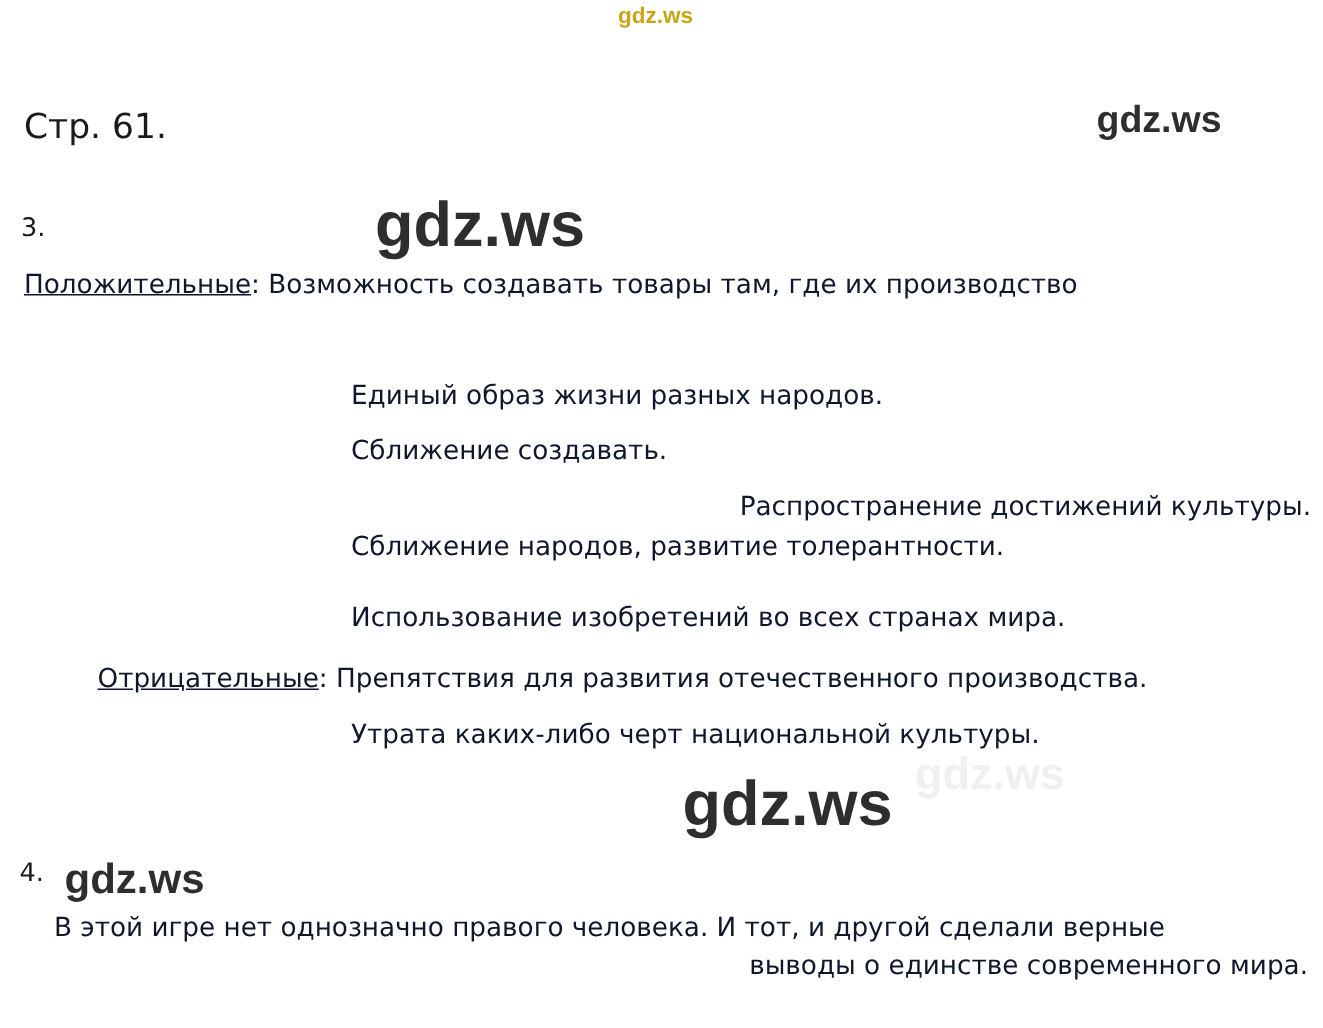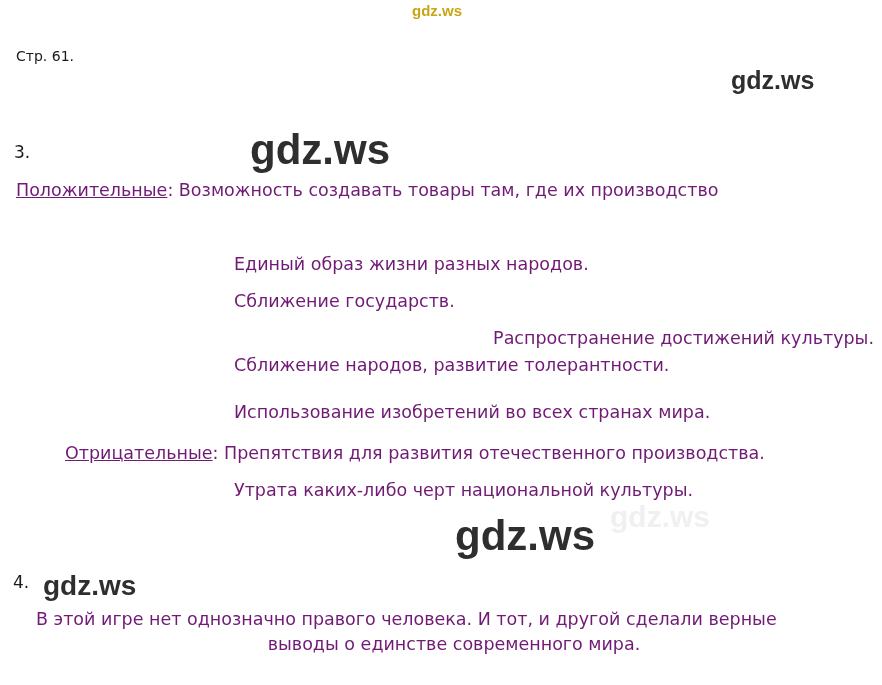--- a/index.html
+++ b/index.html
@@ -60,38 +60,38 @@
     left: 610px;
     top: 500px;
     font-size: 30px;
     color: #f0f0f0;
   }
 
   
   .page-label {
     position: absolute;
     left: 16px;
-    top: 48px;
-    font-size: 14px;
+    top: 72px;
+    font-size: 23px;
     color: #1a1a1a;
   }
 
   .item-num {
     position: absolute;
     font-size: 17px;
     color: #1a1a1a;
   }
   .num3 { left: 14px; top: 142px; }
   .num4 { left: 13px; top: 572px; }
 
   .para {
     position: absolute;
     font-size: 17.5px;
     line-height: 1.45;
-    color: #701a75;
+    color: #0f172a;
   }
 
   .p-pos {
     left: 16px;
     top: 178px;
     width: 853px;
     text-align: justify;
     text-justify: inter-word;
   }
   .p-pos .lead {
@@ -126,21 +126,21 @@
 
   .p-four {
     left: 36px;
     top: 607px;
     width: 836px;
     text-align: justify;
     text-justify: inter-word;
   }
   .p-four .line2 {
     display: block;
-    text-align: center;
+    text-align: right;
   }
 
   .justify-inner {
     display: block;
     text-align: justify;
     text-align-last: justify;
   }
 </style>
 </head>
 <body>
@@ -149,21 +149,21 @@
 
 <div class="page-label">Стр. 61.</div>
 
 <div class="item-num num3">3.</div>
 
 <div class="para p-pos">
   <span class="lead">Положительные</span><span>: </span><span class="justify-inner" style="display:inline">Возможность создавать товары там, где их производство</span>
 </div>
 
 <div class="para indent l1">Единый образ жизни разных народов.</div>
-<div class="para indent l2">Сближение государств.</div>
+<div class="para indent l2">Сближение создавать.</div>
 <div class="para indent l3">Распространение достижений культуры.</div>
 <div class="para indent l4">Сближение народов, развитие толерантности.</div>
 <div class="para indent l5">Использование изобретений во всех странах мира.</div>
 
 <div class="para p-neg">
   <span class="lead">Отрицательные</span><span>: Препятствия для развития отечественного производства.</span>
 </div>
 
 <div class="para l6">Утрата каких-либо черт национальной культуры.</div>
 

